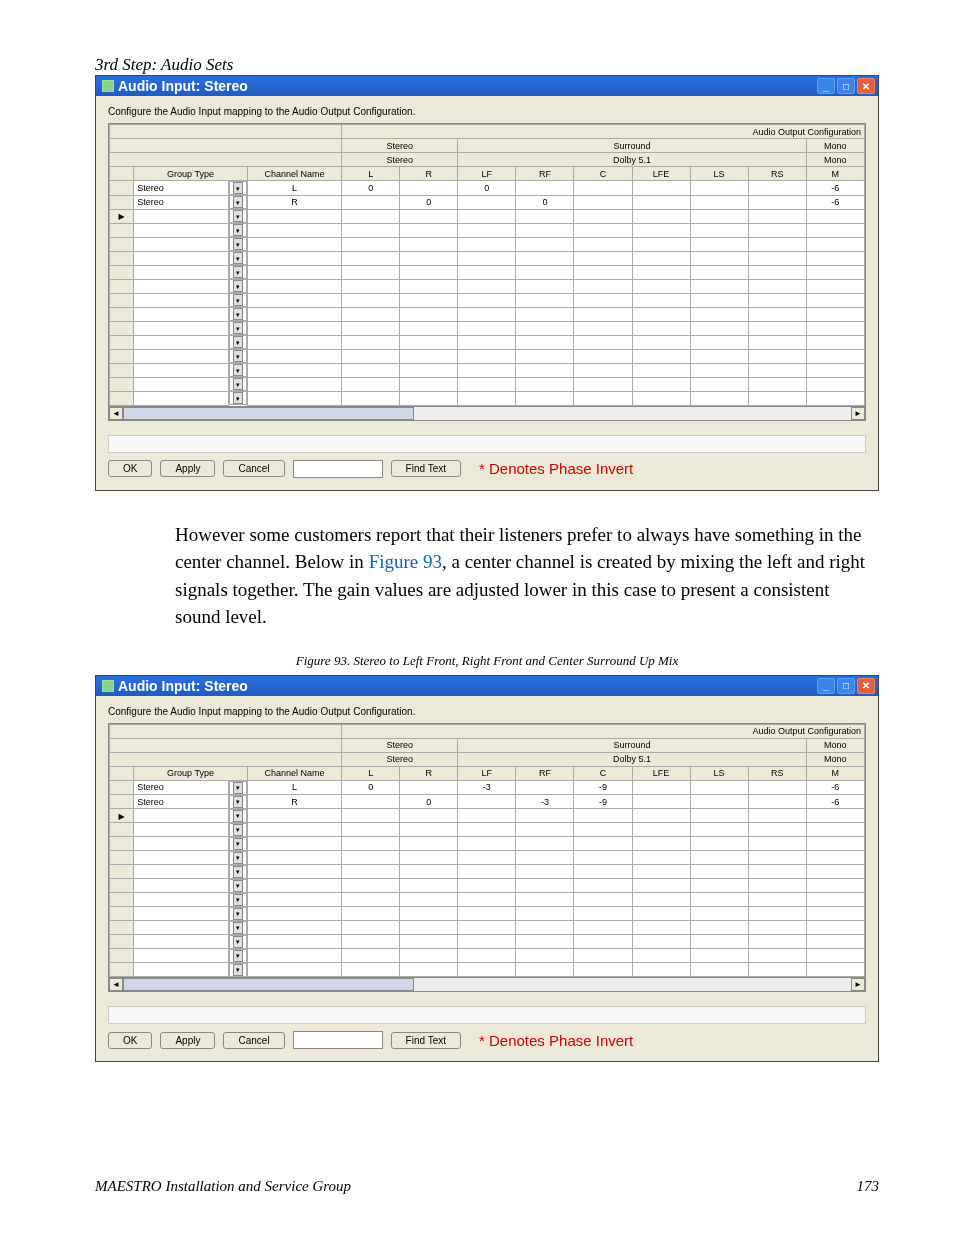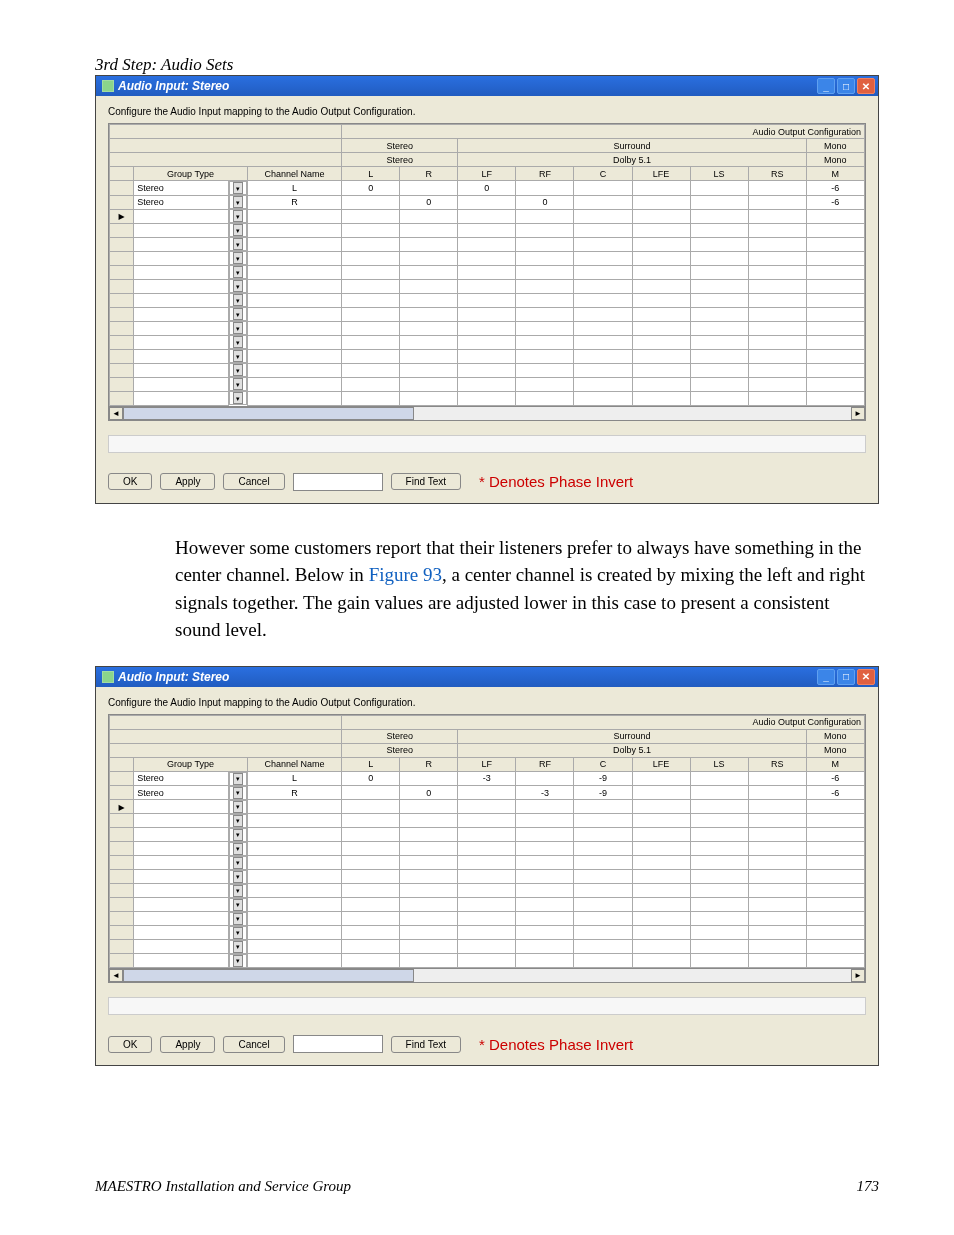--- a/index.html
+++ b/index.html
@@ -49,22 +49,21 @@
     align-items: center;
     gap: 4px;
   }
   .win-icon {
     width: 12px; height: 12px;
     background: #8bd48b;
     border: 1px solid #fff3;
   }
   .titlebar-title {
     font-weight: bold;
-    font-size: 12px;
-    font-style: italic;
+    font-size: 14px;
   }
   .winbtns { display: flex; gap: 2px; }
   .winbtn {
     width: 18px; height: 16px;
     display: flex; align-items: center; justify-content: center;
     font-size: 10px; font-weight: bold;
     border-radius: 2px;
   }
   .winbtn.min, .winbtn.max { background: #3b85e8; color: #fff; border: 1px solid #5fa0f0; }
   .winbtn.close { background: #e06040; color: #fff; border: 1px solid #f08060; }
@@ -125,21 +124,21 @@
     position: absolute; left: 0; top: 0; width: 40%; height: 100%;
     background: #cfd7e8; border: 1px solid #888;
   }
   .status-area {
     margin-top: 14px;
     height: 18px;
     background: #f7f7f7;
     border: 1px solid #ccc;
   }
   .btn-row {
-    margin-top: 20px;
+    margin-top: 7px;
     display: flex;
     align-items: center;
     gap: 8px;
   }
   .btn {
     background: #ece9d8;
     border: 1px solid #888;
     border-radius: 3px;
     padding: 2px 14px;
     font-size: 10px;
@@ -538,20 +537,21 @@
         <button class="btn">Find Text</button>
         <span class="red-note">* Denotes Phase Invert</span>
       </div>
     </div>
   </div>
 
   <div class="body-text">
     <span>However some customers report that their listeners prefer to always have something in the center channel. Below in </span><span class="link">Figure 93</span><span>, a center channel is created by mixing the left and right signals together. The gain values are adjusted lower in this case to present a consistent sound level.</span>
   </div>
 
+  <div class="figcap">Figure 93.  Stereo to Left Front, Right Front and Center Surround Up Mix</div>
   <div class="window">
     <div class="titlebar">
       <div class="titlebar-left">
         <span class="win-icon"></span>
         <span class="titlebar-title">Audio Input: Stereo</span>
       </div>
       <div class="winbtns">
         <span class="winbtn min">_</span>
         <span class="winbtn max">□</span>
         <span class="winbtn close">✕</span>

